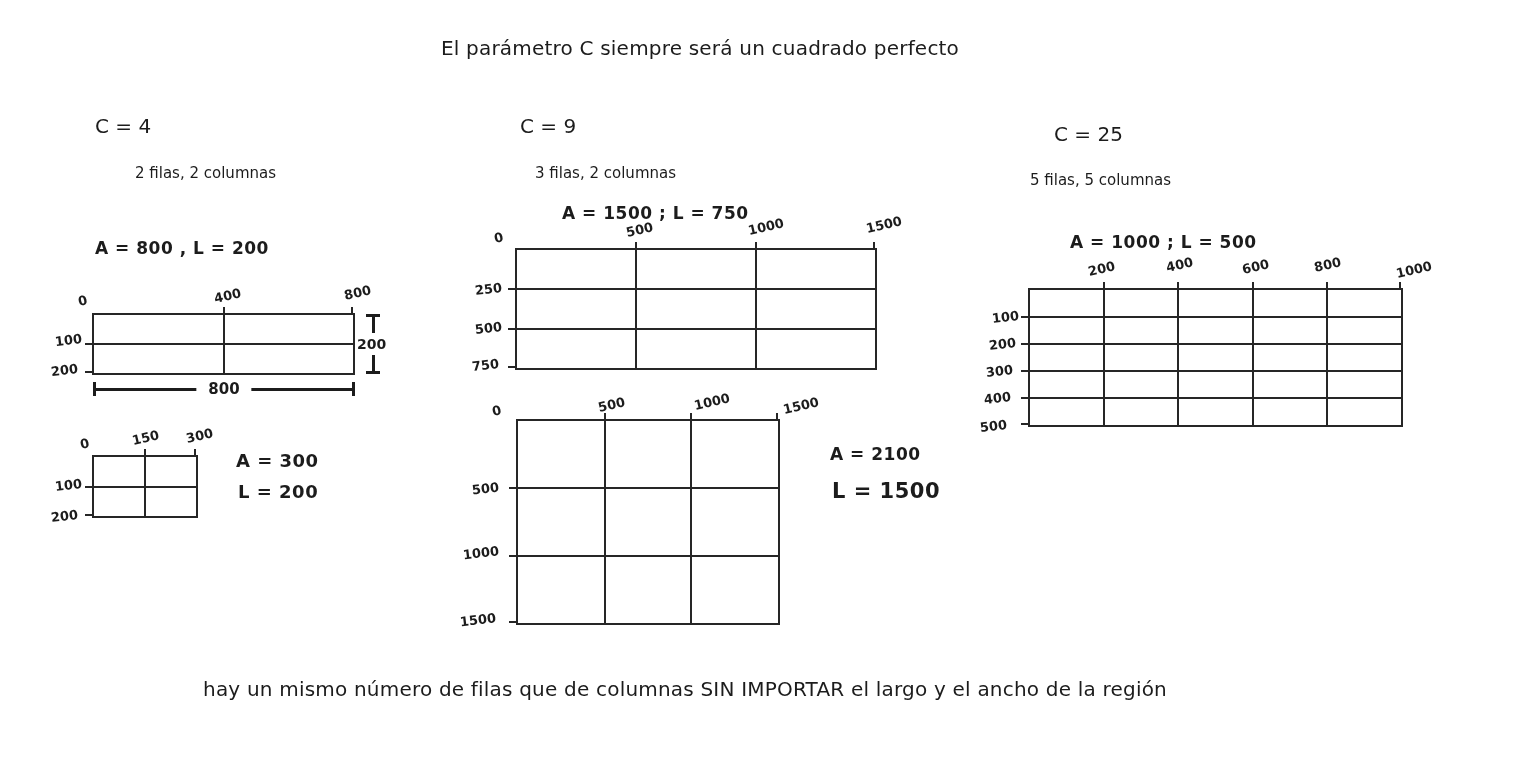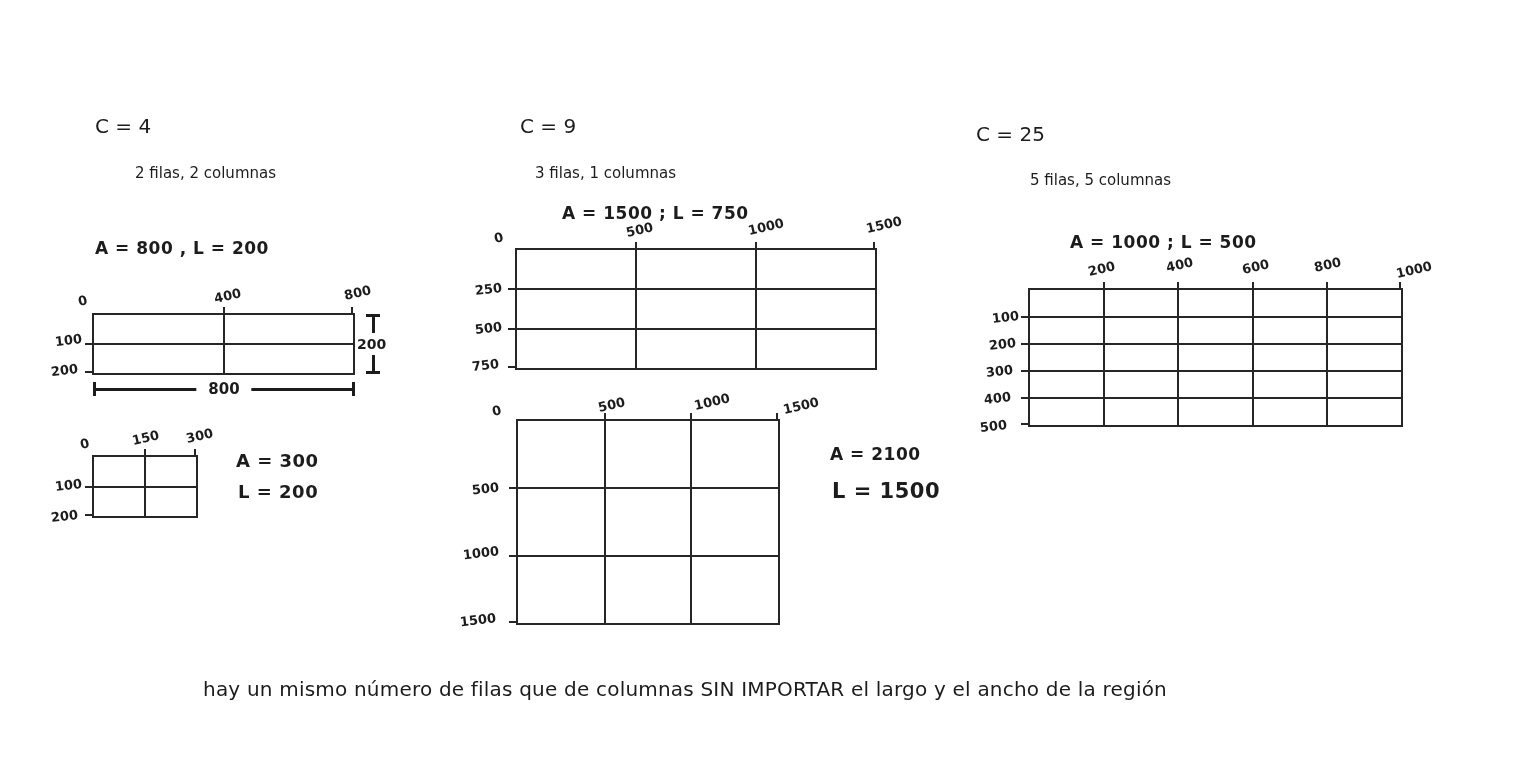--- a/index.html
+++ b/index.html
@@ -30,20 +30,21 @@
   .dim-v .bar{position:absolute;top:0;bottom:0;left:6px;width:3px;background:#1c1c1c;}
   .dim-v .cap{position:absolute;left:0;width:14px;height:3px;background:#1c1c1c;}
   .dim-v .lbl{position:absolute;top:50%;left:-9px;transform:translateY(-50%);
     background:#ffffff;padding:3px 0;font-size:14px;font-weight:bold;}
 </style>
 </head>
 <body>
 
 <div class="canvas">
 
+  <div class="txt title" style="left:380px;top:36px;width:640px;text-align:center;">El parámetro C siempre será un cuadrado perfecto</div>
 
   <div class="txt heading" style="left:95px;top:114px;">C = 4</div>
   <div class="txt sub" style="left:135px;top:164px;">2 filas, 2 columnas</div>
   <div class="txt params" style="left:95px;top:238px;">A = 800 ,   L = 200</div>
 
   <div class="grid-box" style="left:92px;top:313px;width:263px;height:62px;">
     <div class="vline" style="left:calc(50% - 1px);"></div>
     <div class="hline" style="top:calc(50% - 1px);"></div>
     <div class="tkx" style="left:calc(50% - 1px);"></div>
     <div class="tkx" style="left:calc(100% - 2px);"></div>
@@ -80,21 +81,21 @@
   </div>
   <div class="txt tick" style="left:82px;top:437px;">0</div>
   <div class="txt tick" style="left:134px;top:433px;">150</div>
   <div class="txt tick" style="left:188px;top:431px;">300</div>
   <div class="txt ticky" style="left:46px;top:478px;width:36px;">100</div>
   <div class="txt ticky" style="left:42px;top:509px;width:36px;">200</div>
   <div class="txt side" style="left:236px;top:450px;">A = 300</div>
   <div class="txt side" style="left:238px;top:481px;">L = 200</div>
 
   <div class="txt heading" style="left:520px;top:114px;">C = 9</div>
-  <div class="txt sub" style="left:535px;top:164px;">3 filas, 1 columnas</div>
+  <div class="txt sub" style="left:535px;top:164px;">3 filas, 2 columnas</div>
   <div class="txt params" style="left:562px;top:203px;">A = 1500 ;   L = 750</div>
 
   <div class="grid-box" style="left:515px;top:248px;width:362px;height:122px;">
     <div class="vline" style="left:calc(33.33% - 1px);"></div>
     <div class="vline" style="left:calc(66.66% - 1px);"></div>
     <div class="hline" style="top:calc(33.33% - 1px);"></div>
     <div class="hline" style="top:calc(66.66% - 1px);"></div>
     <div class="tkx" style="left:calc(33.33% - 1px);"></div>
     <div class="tkx" style="left:calc(66.66% - 1px);"></div>
     <div class="tkx" style="left:calc(100% - 2px);"></div>
@@ -125,21 +126,21 @@
   <div class="txt tick" style="left:494px;top:404px;">0</div>
   <div class="txt tick" style="left:600px;top:400px;">500</div>
   <div class="txt tick" style="left:696px;top:398px;">1000</div>
   <div class="txt tick" style="left:785px;top:402px;">1500</div>
   <div class="txt ticky" style="left:455px;top:482px;width:44px;">500</div>
   <div class="txt ticky" style="left:451px;top:546px;width:48px;">1000</div>
   <div class="txt ticky" style="left:448px;top:613px;width:48px;">1500</div>
   <div class="txt side" style="left:830px;top:444px;font-size:17px;">A = 2100</div>
   <div class="txt side" style="left:832px;top:479px;font-size:21px;">L = 1500</div>
 
-  <div class="txt heading" style="left:976px;top:122px;">C = 25</div>
+  <div class="txt heading" style="left:1054px;top:122px;">C = 25</div>
   <div class="txt sub" style="left:1030px;top:171px;">5 filas, 5 columnas</div>
   <div class="txt params" style="left:1070px;top:232px;">A = 1000  ;   L = 500</div>
 
   <div class="grid-box" style="left:1028px;top:288px;width:375px;height:139px;">
     <div class="vline" style="left:calc(20% - 1px);"></div>
     <div class="vline" style="left:calc(40% - 1px);"></div>
     <div class="vline" style="left:calc(60% - 1px);"></div>
     <div class="vline" style="left:calc(80% - 1px);"></div>
     <div class="hline" style="top:calc(20% - 1px);"></div>
     <div class="hline" style="top:calc(40% - 1px);"></div>

